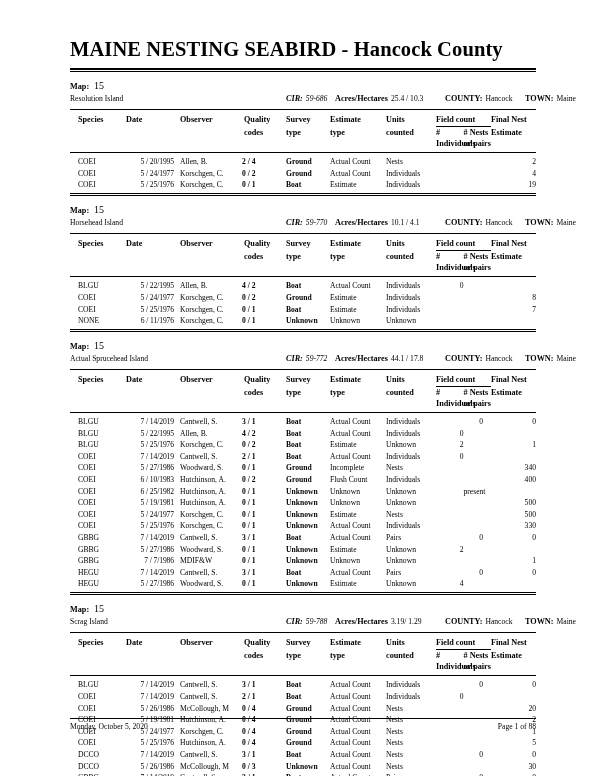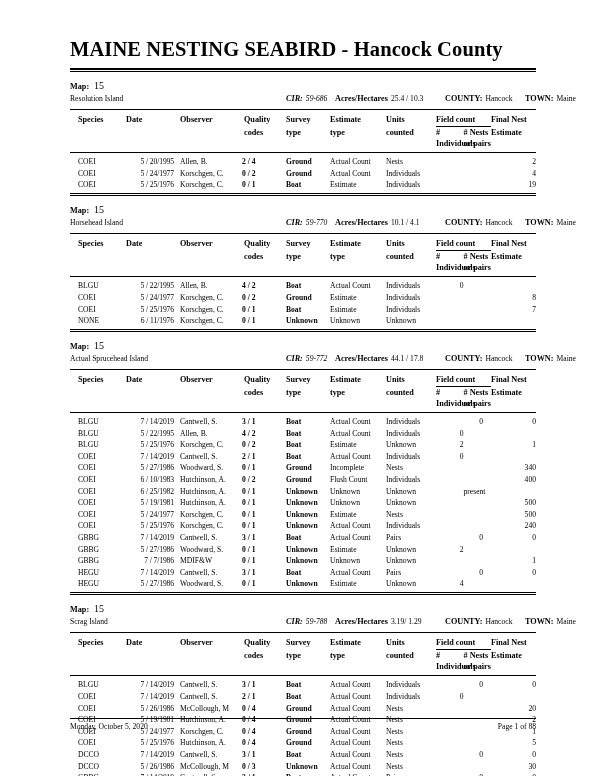--- a/index.html
+++ b/index.html
@@ -484,21 +484,21 @@
               <tr>
                 <td class="c-species">COEI</td>
                 <td class="c-date date-frac">5 / 25/1976</td>
                 <td class="c-obs">Korschgen, C.</td>
                 <td class="c-qual">0 / 1</td>
                 <td class="c-survey">Unknown</td>
                 <td class="c-est">Actual Count</td>
                 <td class="c-units">Individuals</td>
                 <td class="c-ind"></td>
                 <td class="c-nest"></td>
-                <td class="c-final">240</td>
+                <td class="c-final">330</td>
               </tr>
               <tr>
                 <td class="c-species">GBBG</td>
                 <td class="c-date date-frac">7 / 14/2019</td>
                 <td class="c-obs">Cantwell, S.</td>
                 <td class="c-qual">3 / 1</td>
                 <td class="c-survey">Boat</td>
                 <td class="c-est">Actual Count</td>
                 <td class="c-units">Pairs</td>
                 <td class="c-ind"></td>

